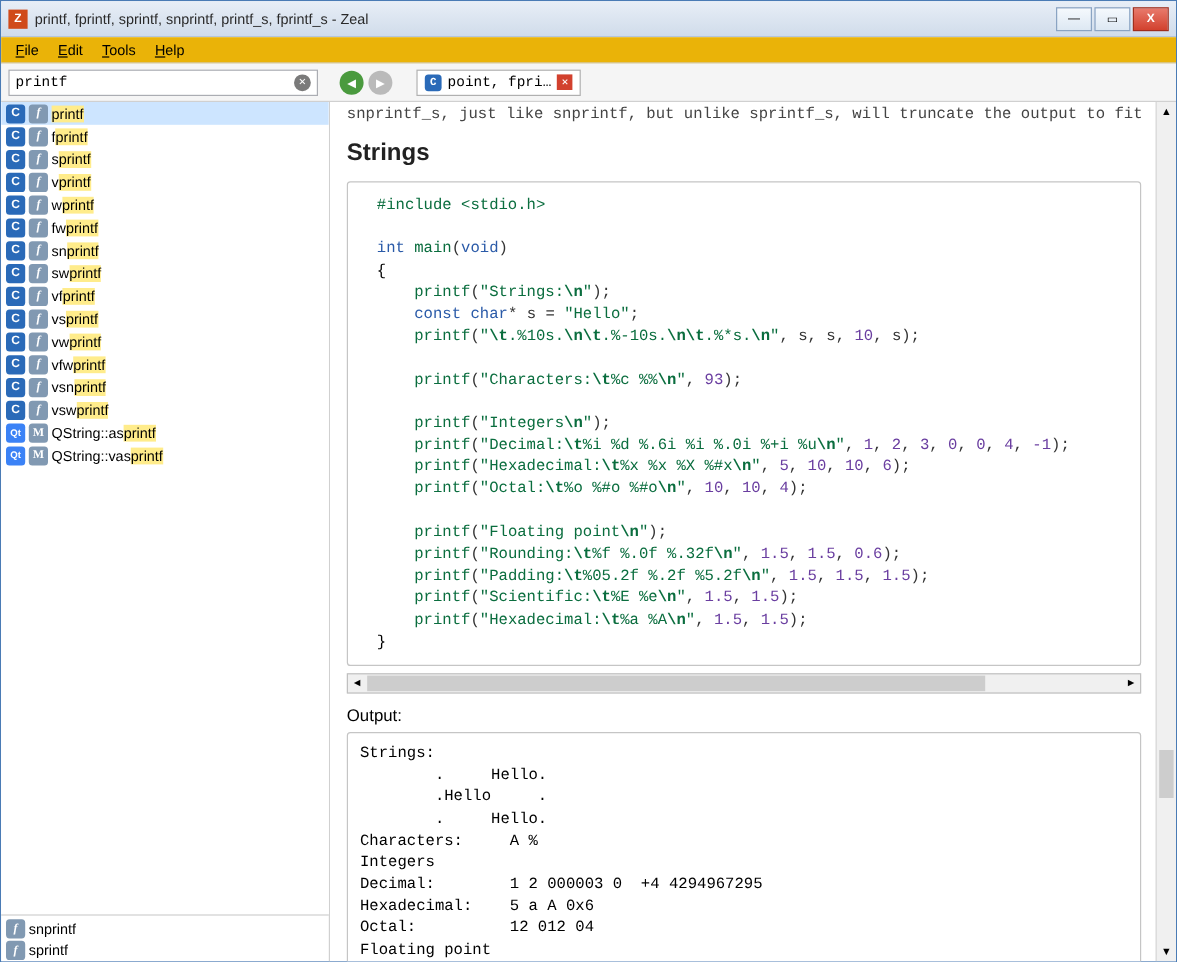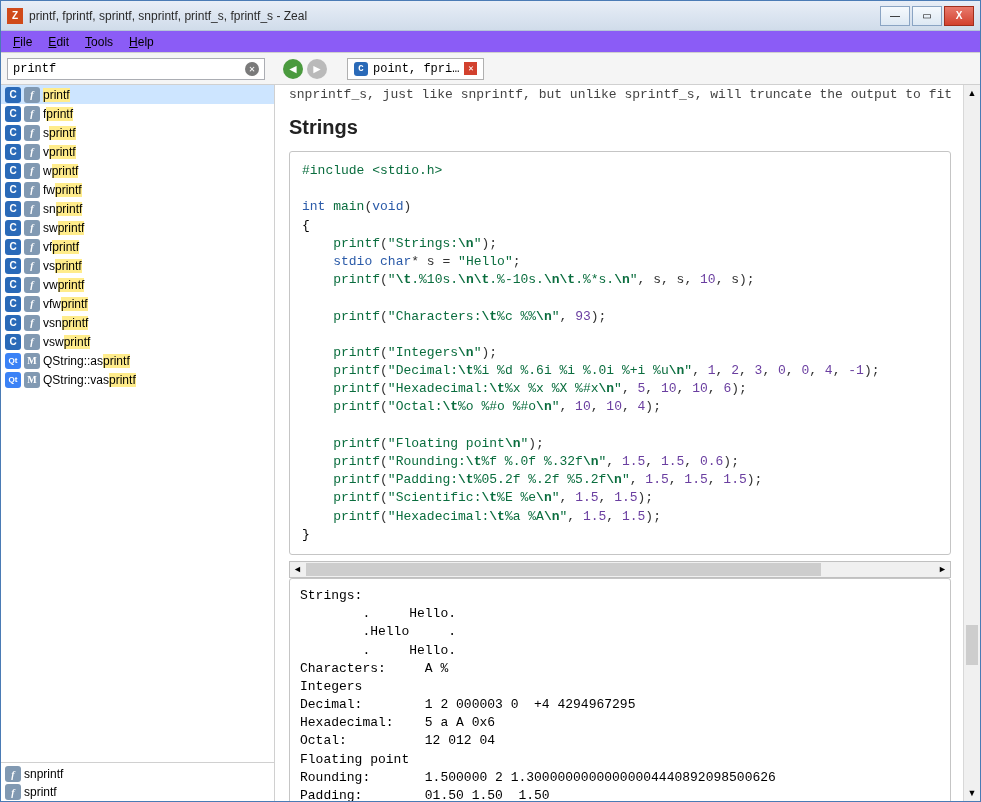--- a/index.html
+++ b/index.html
@@ -8,21 +8,21 @@
 
 .window { width: 981px; height: 802px; border: 1px solid #4a7bb5; background: #fff; display: flex; flex-direction: column; }
 .titlebar { height: 30px; background: linear-gradient(to bottom, #e8eef7, #d0dcea); display: flex; align-items: center; padding: 0 6px; border-bottom: 1px solid #b5c5d9; }
 .titlebar-icon { width: 16px; height: 16px; background: #d04a1a; margin-right: 6px; display: inline-flex; align-items: center; justify-content: center; color: #fff; font-size: 10px; font-weight: bold; }
 .titlebar-text { flex: 1; color: #2a2a2a; font-size: 12px; }
 .win-controls { display: flex; gap: 2px; }
 .win-btn { width: 30px; height: 20px; border: 1px solid #8aa4c3; background: linear-gradient(to bottom, #f5f9fd, #dde8f3); display: flex; align-items: center; justify-content: center; font-size: 10px; cursor: pointer; }
 .win-btn.close { background: linear-gradient(to bottom, #e87a6c, #d2412e); border-color: #a02e1c; color: #fff; font-weight: bold; }
 
 
-.menubar { height: 22px; background: #8b5cf6; border-bottom: 1px solid #d0d0d0; display: flex; align-items: center; padding: 0 4px; }
+.menubar { height: 22px; background: #eab308; border-bottom: 1px solid #d0d0d0; display: flex; align-items: center; padding: 0 4px; }
 .menu-item { padding: 2px 8px; cursor: pointer; }
 .menu-item .mnemonic { text-decoration: underline; }
 
 
 .toolbar-row { height: 32px; background: #f5f5f5; border-bottom: 1px solid #d0d0d0; display: flex; align-items: center; padding: 3px 6px; gap: 6px; }
 .search-box { width: 258px; height: 22px; border: 1px solid #abadb3; background: #fff; display: flex; align-items: center; padding: 0 5px; font-family: "Courier New", monospace; font-size: 12px; }
 .search-box input { flex: 1; border: none; outline: none; font-family: inherit; font-size: inherit; }
 .clear-icon { width: 14px; height: 14px; border-radius: 50%; background: #7a7a7a; color: #fff; display: flex; align-items: center; justify-content: center; font-size: 10px; cursor: pointer; }
 .nav-btns { display: flex; gap: 4px; margin-left: 12px; }
 .nav-btn { width: 20px; height: 20px; border-radius: 50%; display: flex; align-items: center; justify-content: center; font-size: 12px; color: #fff; cursor: pointer; }
@@ -49,21 +49,21 @@
 .result-label .hl { background: #ffec8b; }
 .see-also { border-top: 1px solid #d0d0d0; padding-top: 2px; }
 .see-also .result-item { height: 18px; }
 
 
 .content { flex: 1; display: flex; flex-direction: column; background: #fff; min-width: 0; }
 .scroll-wrap { flex: 1; overflow: hidden; position: relative; display: flex; }
 .doc { flex: 1; overflow: hidden; padding: 0 12px 0 14px; font-family: Arial, sans-serif; }
 .truncated-line { color: #444; font-family: "Courier New", monospace; font-size: 13px; padding: 2px 0 8px; white-space: nowrap; overflow: hidden; }
 .doc h2 { font-size: 20px; font-weight: bold; color: #222; margin: 6px 0 12px; }
-.codebox { border: 1px solid #c5c5c5; border-radius: 3px; background: #fff; padding: 10px 12px; font-family: "Courier New", monospace; font-size: 13px; line-height: 1.4; white-space: pre; overflow-x: auto; position: relative; margin-bottom: 6px; }
+.codebox { border: 1px solid #c5c5c5; border-radius: 3px; background: #fff; padding: 10px 24px; font-family: "Courier New", monospace; font-size: 13px; line-height: 1.4; white-space: pre; overflow-x: auto; position: relative; margin-bottom: 6px; }
 .hscroll { height: 17px; background: #f0f0f0; border: 1px solid #c0c0c0; position: relative; }
 .hscroll .thumb { position: absolute; top: 1px; bottom: 1px; left: 16px; width: 78%; background: #cdcdcd; }
 .hscroll .arrL, .hscroll .arrR { position: absolute; top: 0; bottom: 0; width: 15px; display: flex; align-items: center; justify-content: center; font-size: 9px; }
 .hscroll .arrL { left: 0; } .hscroll .arrR { right: 0; }
 .output-label { font-family: Arial, sans-serif; font-size: 14px; margin: 10px 0 6px; }
 .outputbox { border: 1px solid #c5c5c5; border-radius: 3px; background: #fff; padding: 8px 10px; font-family: "Courier New", monospace; font-size: 13px; line-height: 1.4; white-space: pre; overflow: hidden; }
 
 
 .vscroll { width: 17px; background: #f0f0f0; border-left: 1px solid #d8d8d8; position: relative; }
 .vscroll .varrU, .vscroll .varrD { position: absolute; left: 0; right: 0; height: 16px; display: flex; align-items: center; justify-content: center; font-size: 9px; }
@@ -218,41 +218,42 @@
     <div class="content">
       <div class="scroll-wrap">
         <div class="doc">
           <div class="truncated-line">snprintf_s, just like snprintf, but unlike sprintf_s, will truncate the output to fit in bufsz-1.</div>
           <h2>Strings</h2>
           <div class="codebox" id="codebox"><span class="pp">#include &lt;stdio.h&gt;</span>
 
 <span class="ty">int</span> <span class="fn">main</span><span class="op">(</span><span class="ty">void</span><span class="op">)</span>
 {
     <span class="fn">printf</span><span class="op">(</span><span class="str">"Strings:<span class="esc">\n</span>"</span><span class="op">);</span>
-    <span class="ty">stdio char</span><span class="op">*</span> <span class="id">s</span> <span class="op">=</span> <span class="str">"Hello"</span><span class="op">;</span>
+    <span class="ty">const char</span><span class="op">*</span> <span class="id">s</span> <span class="op">=</span> <span class="str">"Hello"</span><span class="op">;</span>
     <span class="fn">printf</span><span class="op">(</span><span class="str">"<span class="esc">\t</span>.%10s.<span class="esc">\n</span><span class="esc">\t</span>.%-10s.<span class="esc">\n</span><span class="esc">\t</span>.%*s.<span class="esc">\n</span>"</span><span class="op">, </span><span class="id">s</span><span class="op">, </span><span class="id">s</span><span class="op">, </span><span class="num">10</span><span class="op">, </span><span class="id">s</span><span class="op">);</span>
 
     <span class="fn">printf</span><span class="op">(</span><span class="str">"Characters:<span class="esc">\t</span>%c %%<span class="esc">\n</span>"</span><span class="op">, </span><span class="num">93</span><span class="op">);</span>
 
     <span class="fn">printf</span><span class="op">(</span><span class="str">"Integers<span class="esc">\n</span>"</span><span class="op">);</span>
     <span class="fn">printf</span><span class="op">(</span><span class="str">"Decimal:<span class="esc">\t</span>%i %d %.6i %i %.0i %+i %u<span class="esc">\n</span>"</span><span class="op">, </span><span class="num">1</span><span class="op">, </span><span class="num">2</span><span class="op">, </span><span class="num">3</span><span class="op">, </span><span class="num">0</span><span class="op">, </span><span class="num">0</span><span class="op">, </span><span class="num">4</span><span class="op">, </span><span class="num">-1</span><span class="op">);</span>
     <span class="fn">printf</span><span class="op">(</span><span class="str">"Hexadecimal:<span class="esc">\t</span>%x %x %X %#x<span class="esc">\n</span>"</span><span class="op">, </span><span class="num">5</span><span class="op">, </span><span class="num">10</span><span class="op">, </span><span class="num">10</span><span class="op">, </span><span class="num">6</span><span class="op">);</span>
     <span class="fn">printf</span><span class="op">(</span><span class="str">"Octal:<span class="esc">\t</span>%o %#o %#o<span class="esc">\n</span>"</span><span class="op">, </span><span class="num">10</span><span class="op">, </span><span class="num">10</span><span class="op">, </span><span class="num">4</span><span class="op">);</span>
 
     <span class="fn">printf</span><span class="op">(</span><span class="str">"Floating point<span class="esc">\n</span>"</span><span class="op">);</span>
     <span class="fn">printf</span><span class="op">(</span><span class="str">"Rounding:<span class="esc">\t</span>%f %.0f %.32f<span class="esc">\n</span>"</span><span class="op">, </span><span class="num">1.5</span><span class="op">, </span><span class="num">1.5</span><span class="op">, </span><span class="num">0.6</span><span class="op">);</span>
     <span class="fn">printf</span><span class="op">(</span><span class="str">"Padding:<span class="esc">\t</span>%05.2f %.2f %5.2f<span class="esc">\n</span>"</span><span class="op">, </span><span class="num">1.5</span><span class="op">, </span><span class="num">1.5</span><span class="op">, </span><span class="num">1.5</span><span class="op">);</span>
     <span class="fn">printf</span><span class="op">(</span><span class="str">"Scientific:<span class="esc">\t</span>%E %e<span class="esc">\n</span>"</span><span class="op">, </span><span class="num">1.5</span><span class="op">, </span><span class="num">1.5</span><span class="op">);</span>
     <span class="fn">printf</span><span class="op">(</span><span class="str">"Hexadecimal:<span class="esc">\t</span>%a %A<span class="esc">\n</span>"</span><span class="op">, </span><span class="num">1.5</span><span class="op">, </span><span class="num">1.5</span><span class="op">);</span>
 }</div>
           <div class="hscroll">
             <span class="arrL">◄</span>
             <div class="thumb"></div>
             <span class="arrR">►</span>
           </div>
+          <div class="output-label">Output:</div>
           <div class="outputbox" id="outputbox">Strings:
         .     Hello.
         .Hello     .
         .     Hello.
 Characters:     A %
 Integers
 Decimal:        1 2 000003 0  +4 4294967295
 Hexadecimal:    5 a A 0x6
 Octal:          12 012 04
 Floating point

